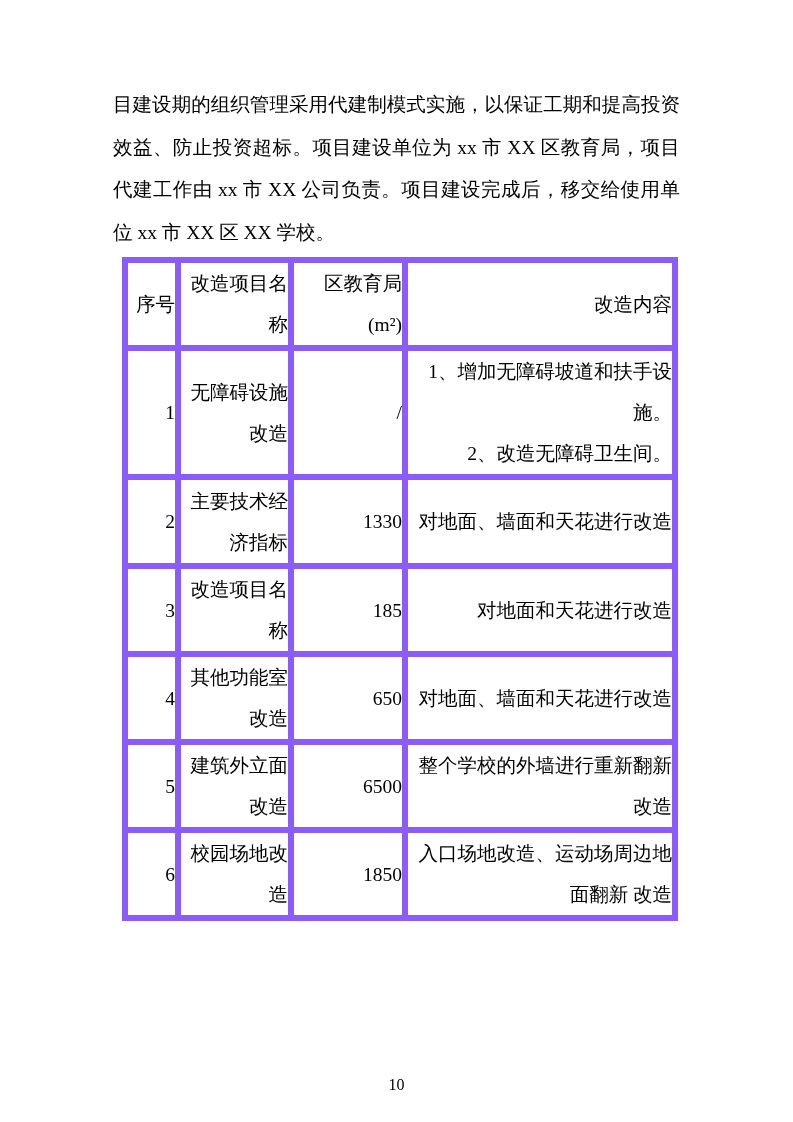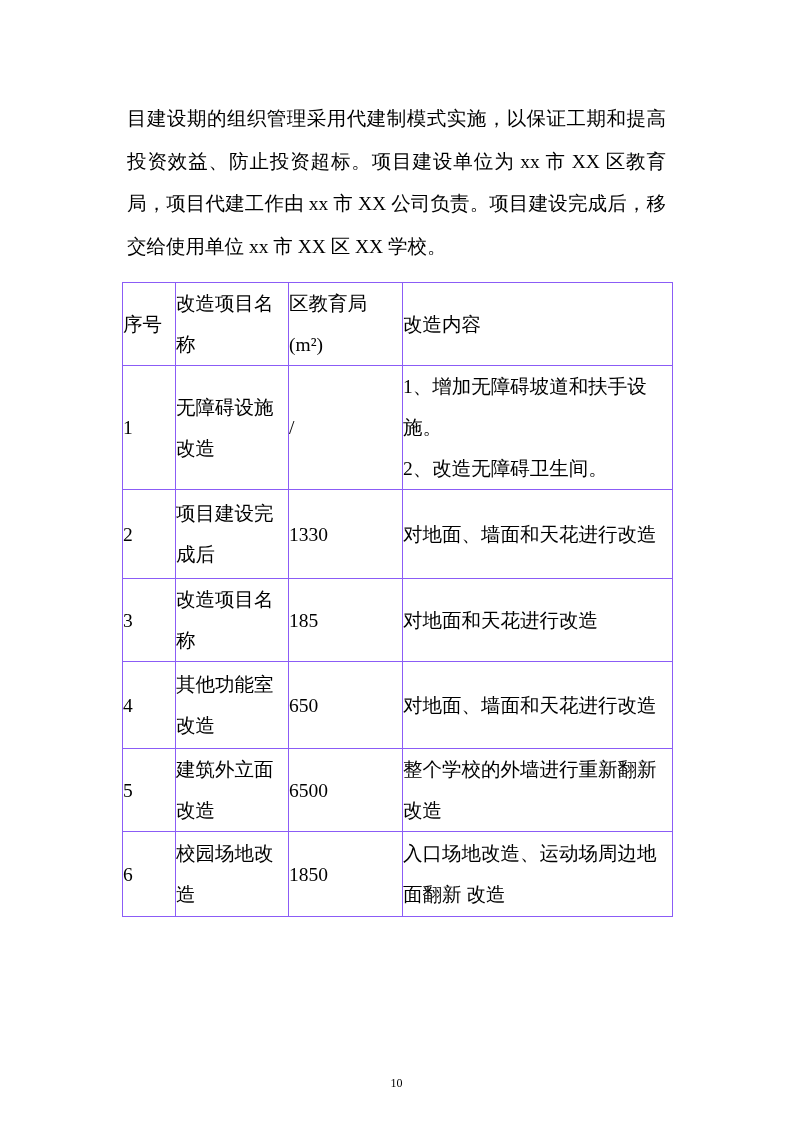--- a/index.html
+++ b/index.html
@@ -20,59 +20,59 @@
     background: #ffffff;
     overflow: hidden;
   }
   .content {
     position: absolute;
     left: 113px;
     top: 84px;
     width: 567px;
   }
   .content p {
-    margin: 14px;
+    margin: 0;
     font-size: 19.5px;
     line-height: 42.5px;
   }
   .justified {
     text-align: justify;
   }
   .indent {
     text-indent: 39px;
   }
   table.indicator-table {
     border-collapse: collapse;
     table-layout: fixed;
     width: 550px;
     margin-left: 9px;
     margin-top: 3px;
   }
   table.indicator-table th,
   table.indicator-table td {
-    border: 1px solid #8b5cf6;
+    border: 6px solid #8b5cf6;
     font-weight: normal;
     font-size: 19.5px;
     line-height: 41px;
     vertical-align: middle;
-    text-align: left;
+    text-align: right;
     white-space: pre-line;
     padding: 0;
   }
   .c1 { padding-left: 10px; padding-right: 6px; margin-left: 32px; }
   .c2 { padding-left: 11px; padding-right: 2px; }
   .c3 { padding-left: 10px; padding-right: 2px; }
   .c4 { padding-left: 9px;  padding-right: 2px; }
   .footer {
     position: absolute;
     left: 0;
     top: 1076px;
     width: 793px;
     text-align: center;
-    font-size: 12px;
+    font-size: 16px;
     line-height: normal;
     color: #000000;
   }
 </style>
 </head>
 <body>
 
 <div class="page">
   <div class="content">
 
@@ -98,21 +98,21 @@
         </tr>
         <tr style="height:123px">
           <td class="c1">1</td>
           <td class="c2">无障碍设施改造</td>
           <td class="c3">/</td>
           <td class="c4">1、增加无障碍坡道和扶手设施。
 2、改造无障碍卫生间。</td>
         </tr>
         <tr style="height:89px">
           <td class="c1">2</td>
-          <td class="c2">项目建设完成后</td>
+          <td class="c2">主要技术经济指标</td>
           <td class="c3">1330</td>
           <td class="c4">对地面、墙面和天花进行改造</td>
         </tr>
         <tr style="height:37px">
           <td class="c1">3</td>
           <td class="c2">改造项目名称</td>
           <td class="c3">185</td>
           <td class="c4">对地面和天花进行改造</td>
         </tr>
         <tr style="height:87px">

